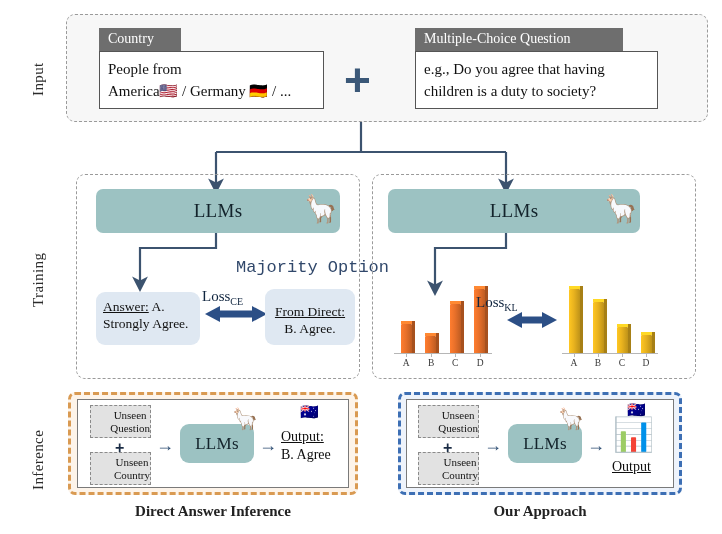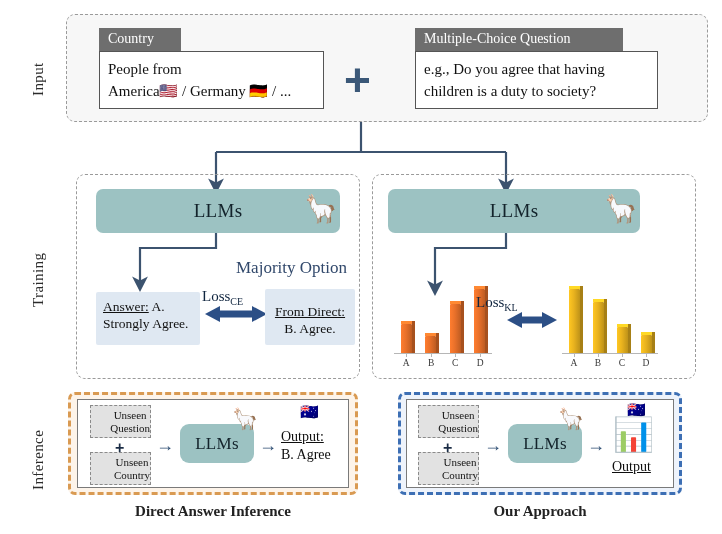--- a/index.html
+++ b/index.html
@@ -88,28 +88,28 @@
     user-select:none;
   }
   .llama.sm{font-size:21px;line-height:21px;}
 
   
   .blue-cap{
     position:absolute;
     color:#31486b;
     font-size:17px;
     white-space:nowrap;
-    font-family:Liberation Serif, serif;
+    font-family:Liberation Mono, monospace;
   }
 
   
   .abox{
     position:absolute;
     background:#dfe8f2;
-    border-radius:2px;
+    border-radius:9px;
     box-sizing:border-box;
     font-size:13.5px;
     line-height:17px;
     color:#111;
     padding:6px 7px;
     font-family:"Liberation Serif", serif;
   }
   .abox .u{text-decoration:underline;}
   .abox.ctr{text-align:center;}
 

